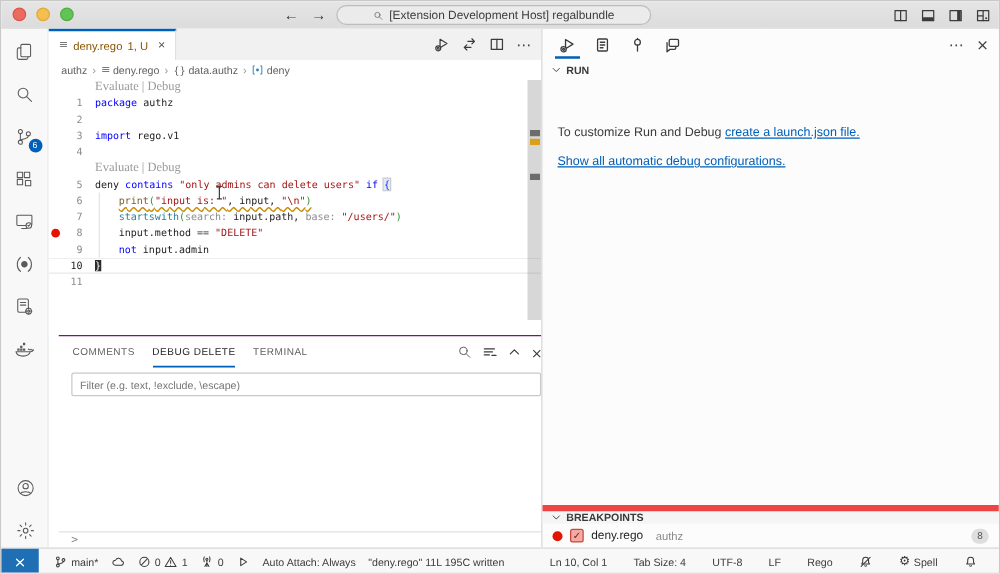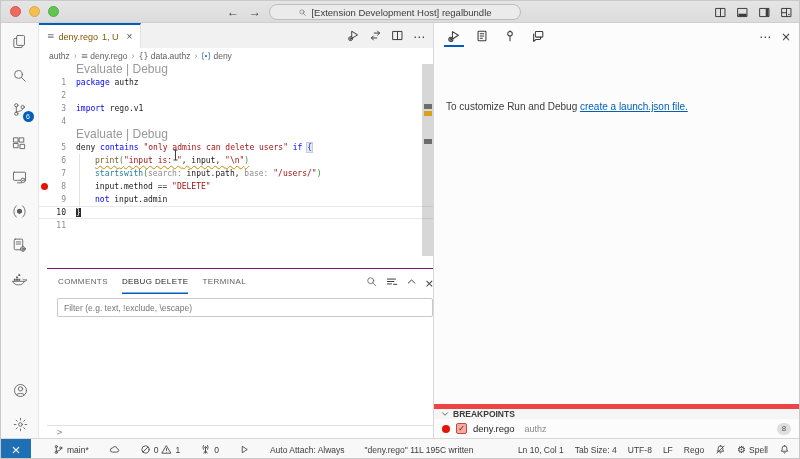--- a/index.html
+++ b/index.html
@@ -47,21 +47,21 @@
   .bc-item .ic{width:10px;height:10px}
   
   .code{position:absolute;left:0;top:40px;width:100%;height:205px;background:#fff;overflow:hidden}
   .code-row{display:flex;height:13px;line-height:13px;font-family:"DejaVu Sans Mono",monospace;font-size:8px;white-space:pre}
   .code-row.current{box-shadow:inset 0 1px 0 #e9e9e9,inset 0 -1px 0 #e9e9e9}
   .glyph{width:11px;display:flex;align-items:center;justify-content:center}
   .bp{width:7px;height:7px;border-radius:50%;background:#e51400}
   .lnum{width:16px;text-align:right;padding-right:0;color:#8b8b8b;font-size:8px}
   .lnum.active{color:#1a1a1a;font-weight:normal}
   .ccontent{flex:1;padding-left:10px}
-  .lens{color:#999;font-family:Liberation Sans, sans-serif;font-size:12px}
+  .lens{color:#999;font-family:Liberation Serif, serif;font-size:10px}
   .ind{display:inline-block;width:16px;height:13px;border-left:1px solid #e3e3e3;margin-left:3px;vertical-align:top}
   .tk-kw{color:#0000ff}.tk-pl{color:#1b1b1b}.tk-str{color:#a31515}.tk-fn{color:#795e26}
   .tk-bi{color:#267f99}.tk-hint{color:#8c8c8c}.tk-op{color:#1b1b1b}.tk-par{color:#319331}
   .tk-brace{color:#0431fa;background:#e8eaf2;box-shadow:0 0 0 1px #c9ccd8}
   .tk-cursor{background:#2b2b2b;color:#fff}
   .squiggle{text-decoration:underline;text-decoration-style:wavy;text-decoration-color:#c88a04;text-decoration-thickness:1px;text-underline-offset:2px}
   .overview{position:absolute;right:0;top:0;width:11px;height:205px}
   .ov-slider{position:absolute;right:0;top:1px;width:11px;height:192px;background:rgba(110,110,110,.28)}
   .ov-mark{position:absolute;right:1px;width:8px;height:5px}
   .ibeam{position:absolute;left:133px;top:84px;color:#3f3f3f}
@@ -101,22 +101,22 @@
   .bp-dot{width:8px;height:8px;border-radius:50%;background:#e51400}
   .bp-check{width:11px;height:11px;background:#f5a9a0;border:1px solid #c24b40;border-radius:2px;
             display:flex;align-items:center;justify-content:center;font-size:8px;color:#6b1510}
   .bp-file{font-size:9.5px;color:#1f1f1f}
   .bp-path{font-size:9px;color:#8a8a8a;margin-left:4px}
   .bp-count{margin-left:auto;margin-right:10px;min-width:14px;height:12px;border-radius:7px;background:#dedede;color:#555;
             font-size:8px;display:flex;align-items:center;justify-content:center;padding:0 3px}
   
   .statusbar{position:absolute;left:0;top:437px;width:800px;height:22px;background:#f8f8f8;border-top:1px solid #d7d7d7;
              display:flex;align-items:center;font-size:8.5px;color:#3b3b3b}
-  .sb-left{display:flex;align-items:center;gap:20px;height:100%}
-  .sb-right{margin-left:auto;display:flex;align-items:center;gap:11px;padding-right:11px;height:100%}
+  .sb-left{display:flex;align-items:center;gap:10px;height:100%}
+  .sb-right{margin-left:auto;display:flex;align-items:center;gap:21px;padding-right:19px;height:100%}
   .sb-item{display:flex;align-items:center;gap:3px;height:100%}
   .sb-item .ic{width:11px;height:11px}
   .sb-remote{width:30px;height:100%;background:#1f6fb5;color:#fff;display:flex;align-items:center;justify-content:center;margin-right:2px}
   .sb-remote .ic{width:12px;height:12px;stroke-width:1.4}
   .sb-item .gchar{font-size:10px;color:#3b3b3b}
   
   .ic{fill:none;stroke:currentColor;stroke-width:1.2;stroke-linecap:round;stroke-linejoin:round;display:block}
   .ic .fil{fill:currentColor;stroke:none}
 </style>
 </head>
@@ -421,22 +421,33 @@
           <svg class="ic" viewBox="0 0 16 16">
             <rect x="5" y="2.8" width="8.5" height="6.5" rx="1"></rect>
             <path d="M11 9.3v1.4a1.3 1.3 0 0 1-1.3 1.3H5.6L3 14.2V5.8"></path>
           </svg>
         </span>
         <span class="sp-right">
      <span><span class="tchar">⋯</span></span>
      <span><span class="tchar">×</span></span>
    </span>
       </div>
+    <div class="run-head section-head">
+      <span id="runChev">
+          <svg class="ic" viewBox="0 0 16 16">
+            <path d="M4 6l4 4 4-4"></path>
+          </svg>
+        </span>
+      <span>RUN</span>
+    </div>
     <div class="run-text">
       <span>To customize Run and Debug </span><a class="run-link" href="#">create a launch.json file.</a>
+    </div>
+    <div class="run-text2">
+      <a class="run-link" href="#">Show all automatic debug configurations.</a>
     </div>
     <div class="bp-head section-head">
       <span id="bpChev">
           <svg class="ic" viewBox="0 0 16 16">
             <path d="M4 6l4 4 4-4"></path>
           </svg>
         </span>
       <span>BREAKPOINTS</span>
     </div>
     <div class="bp-row">

